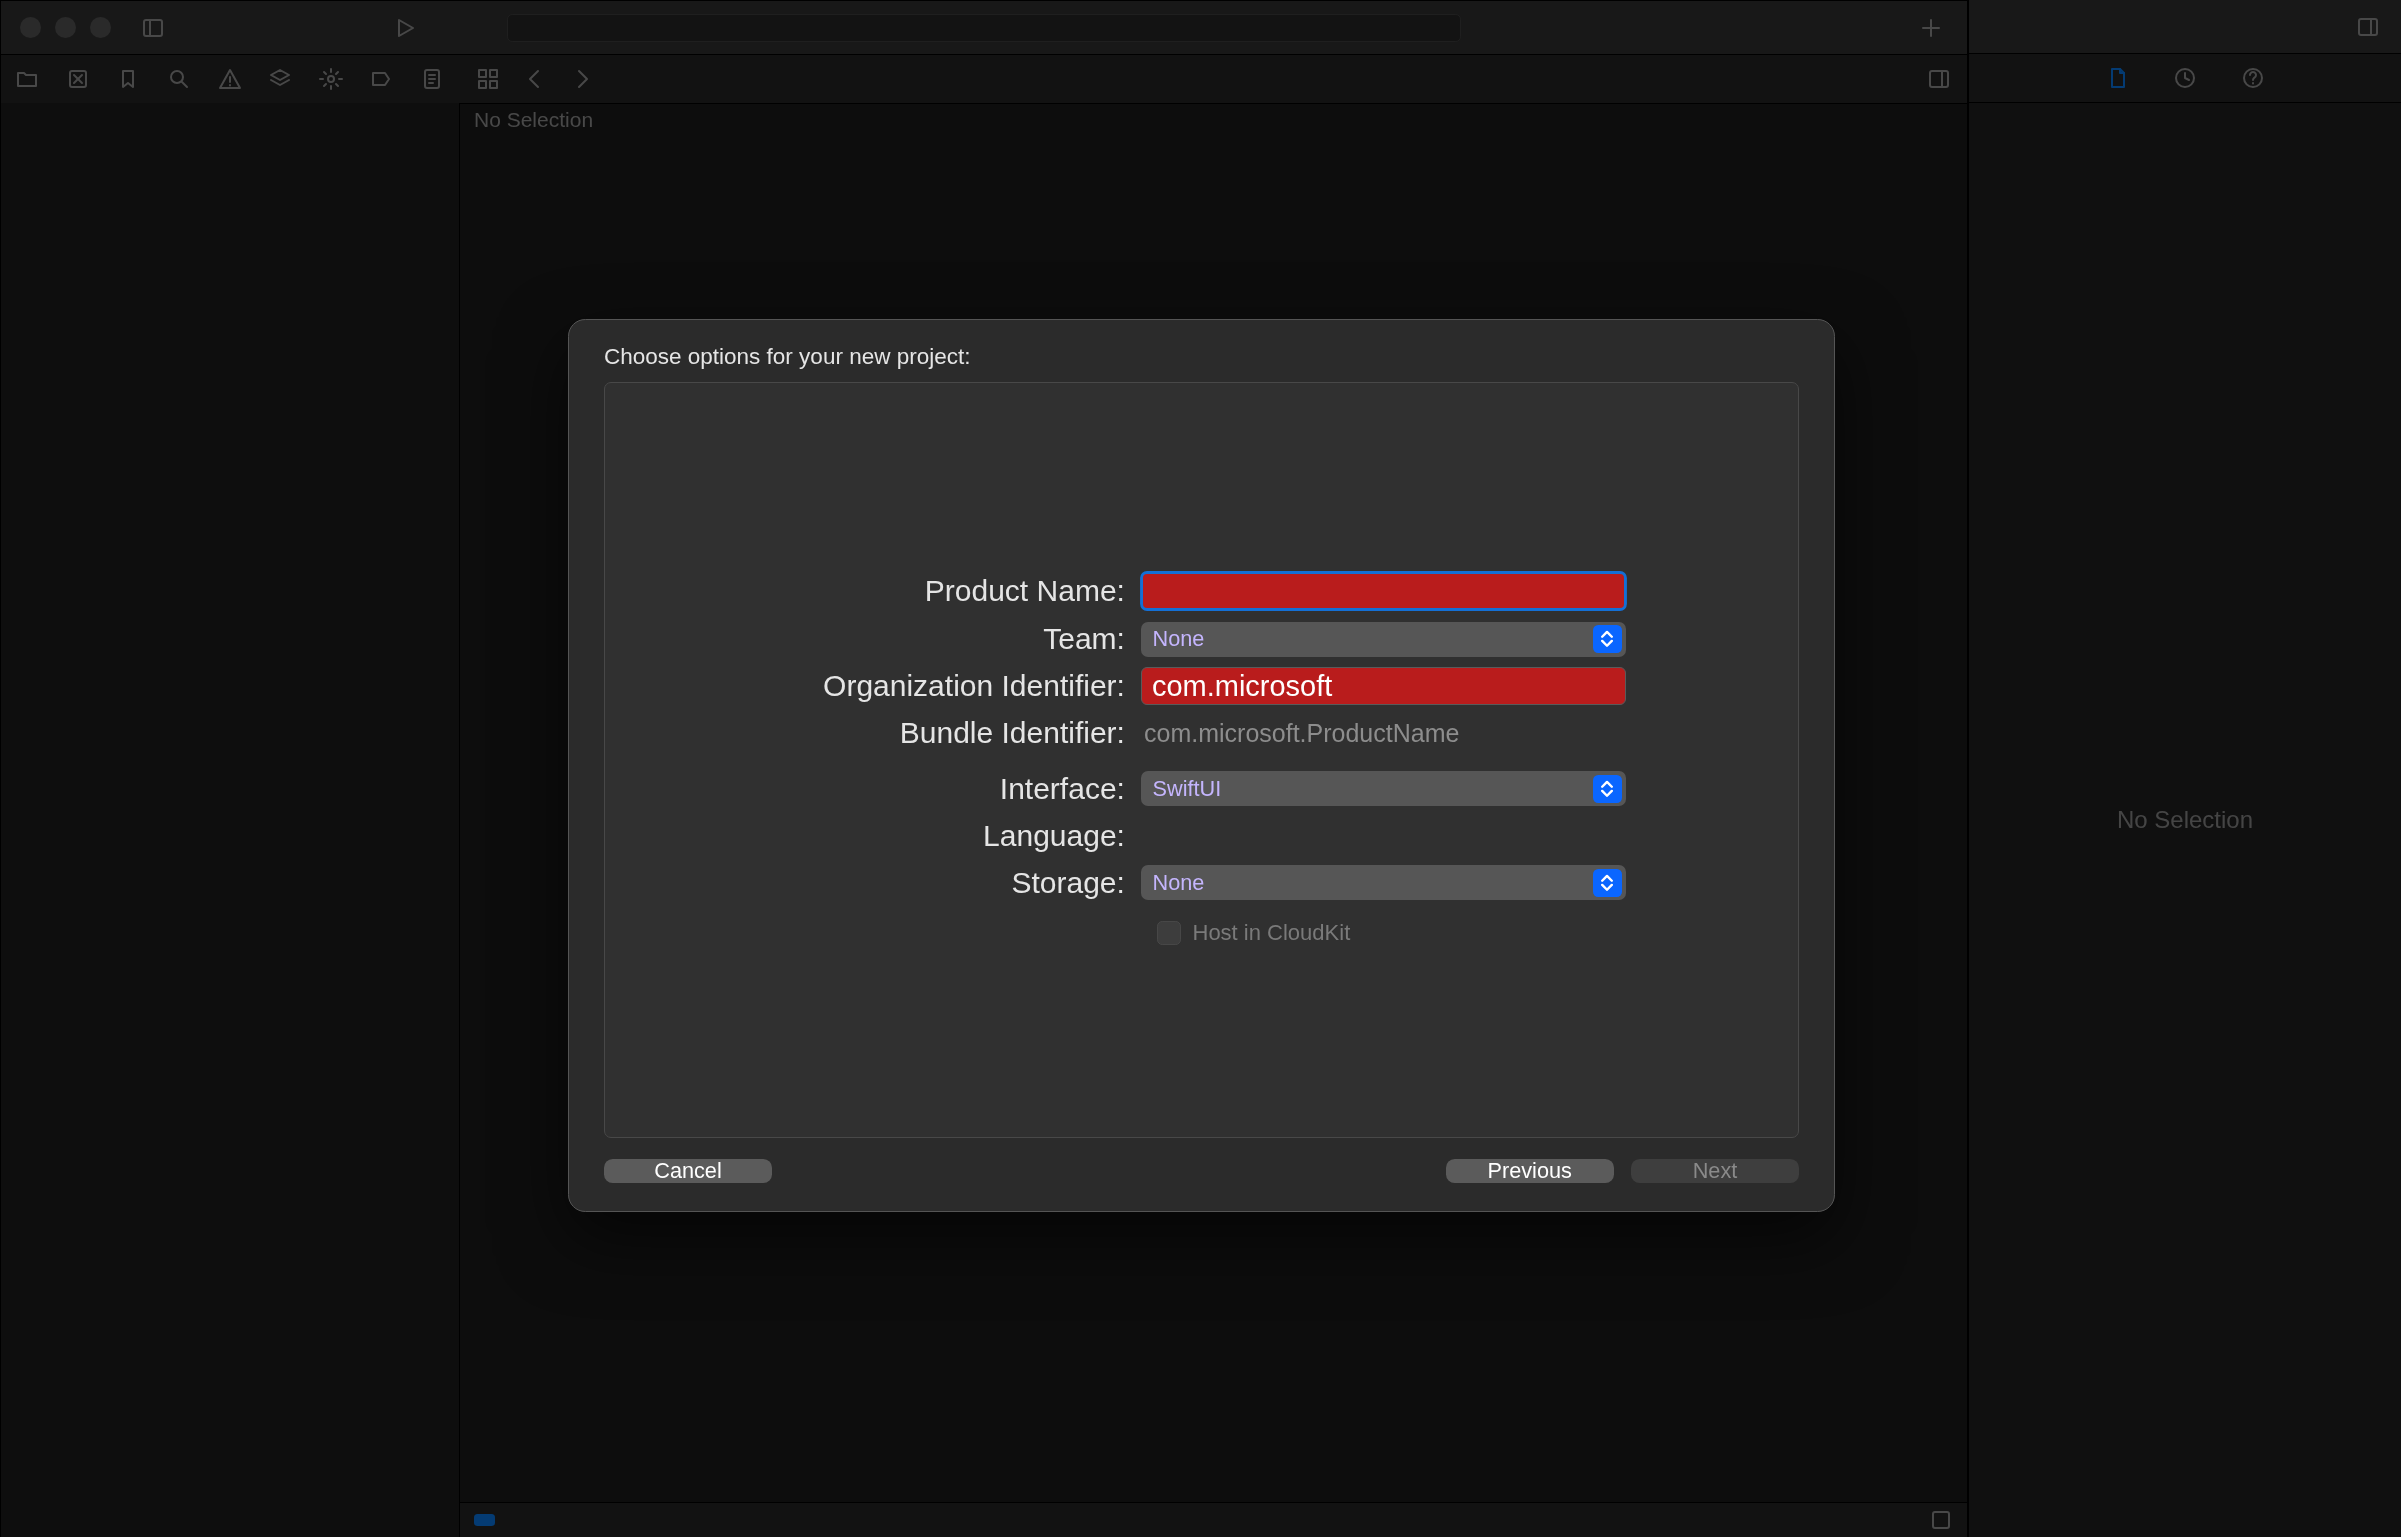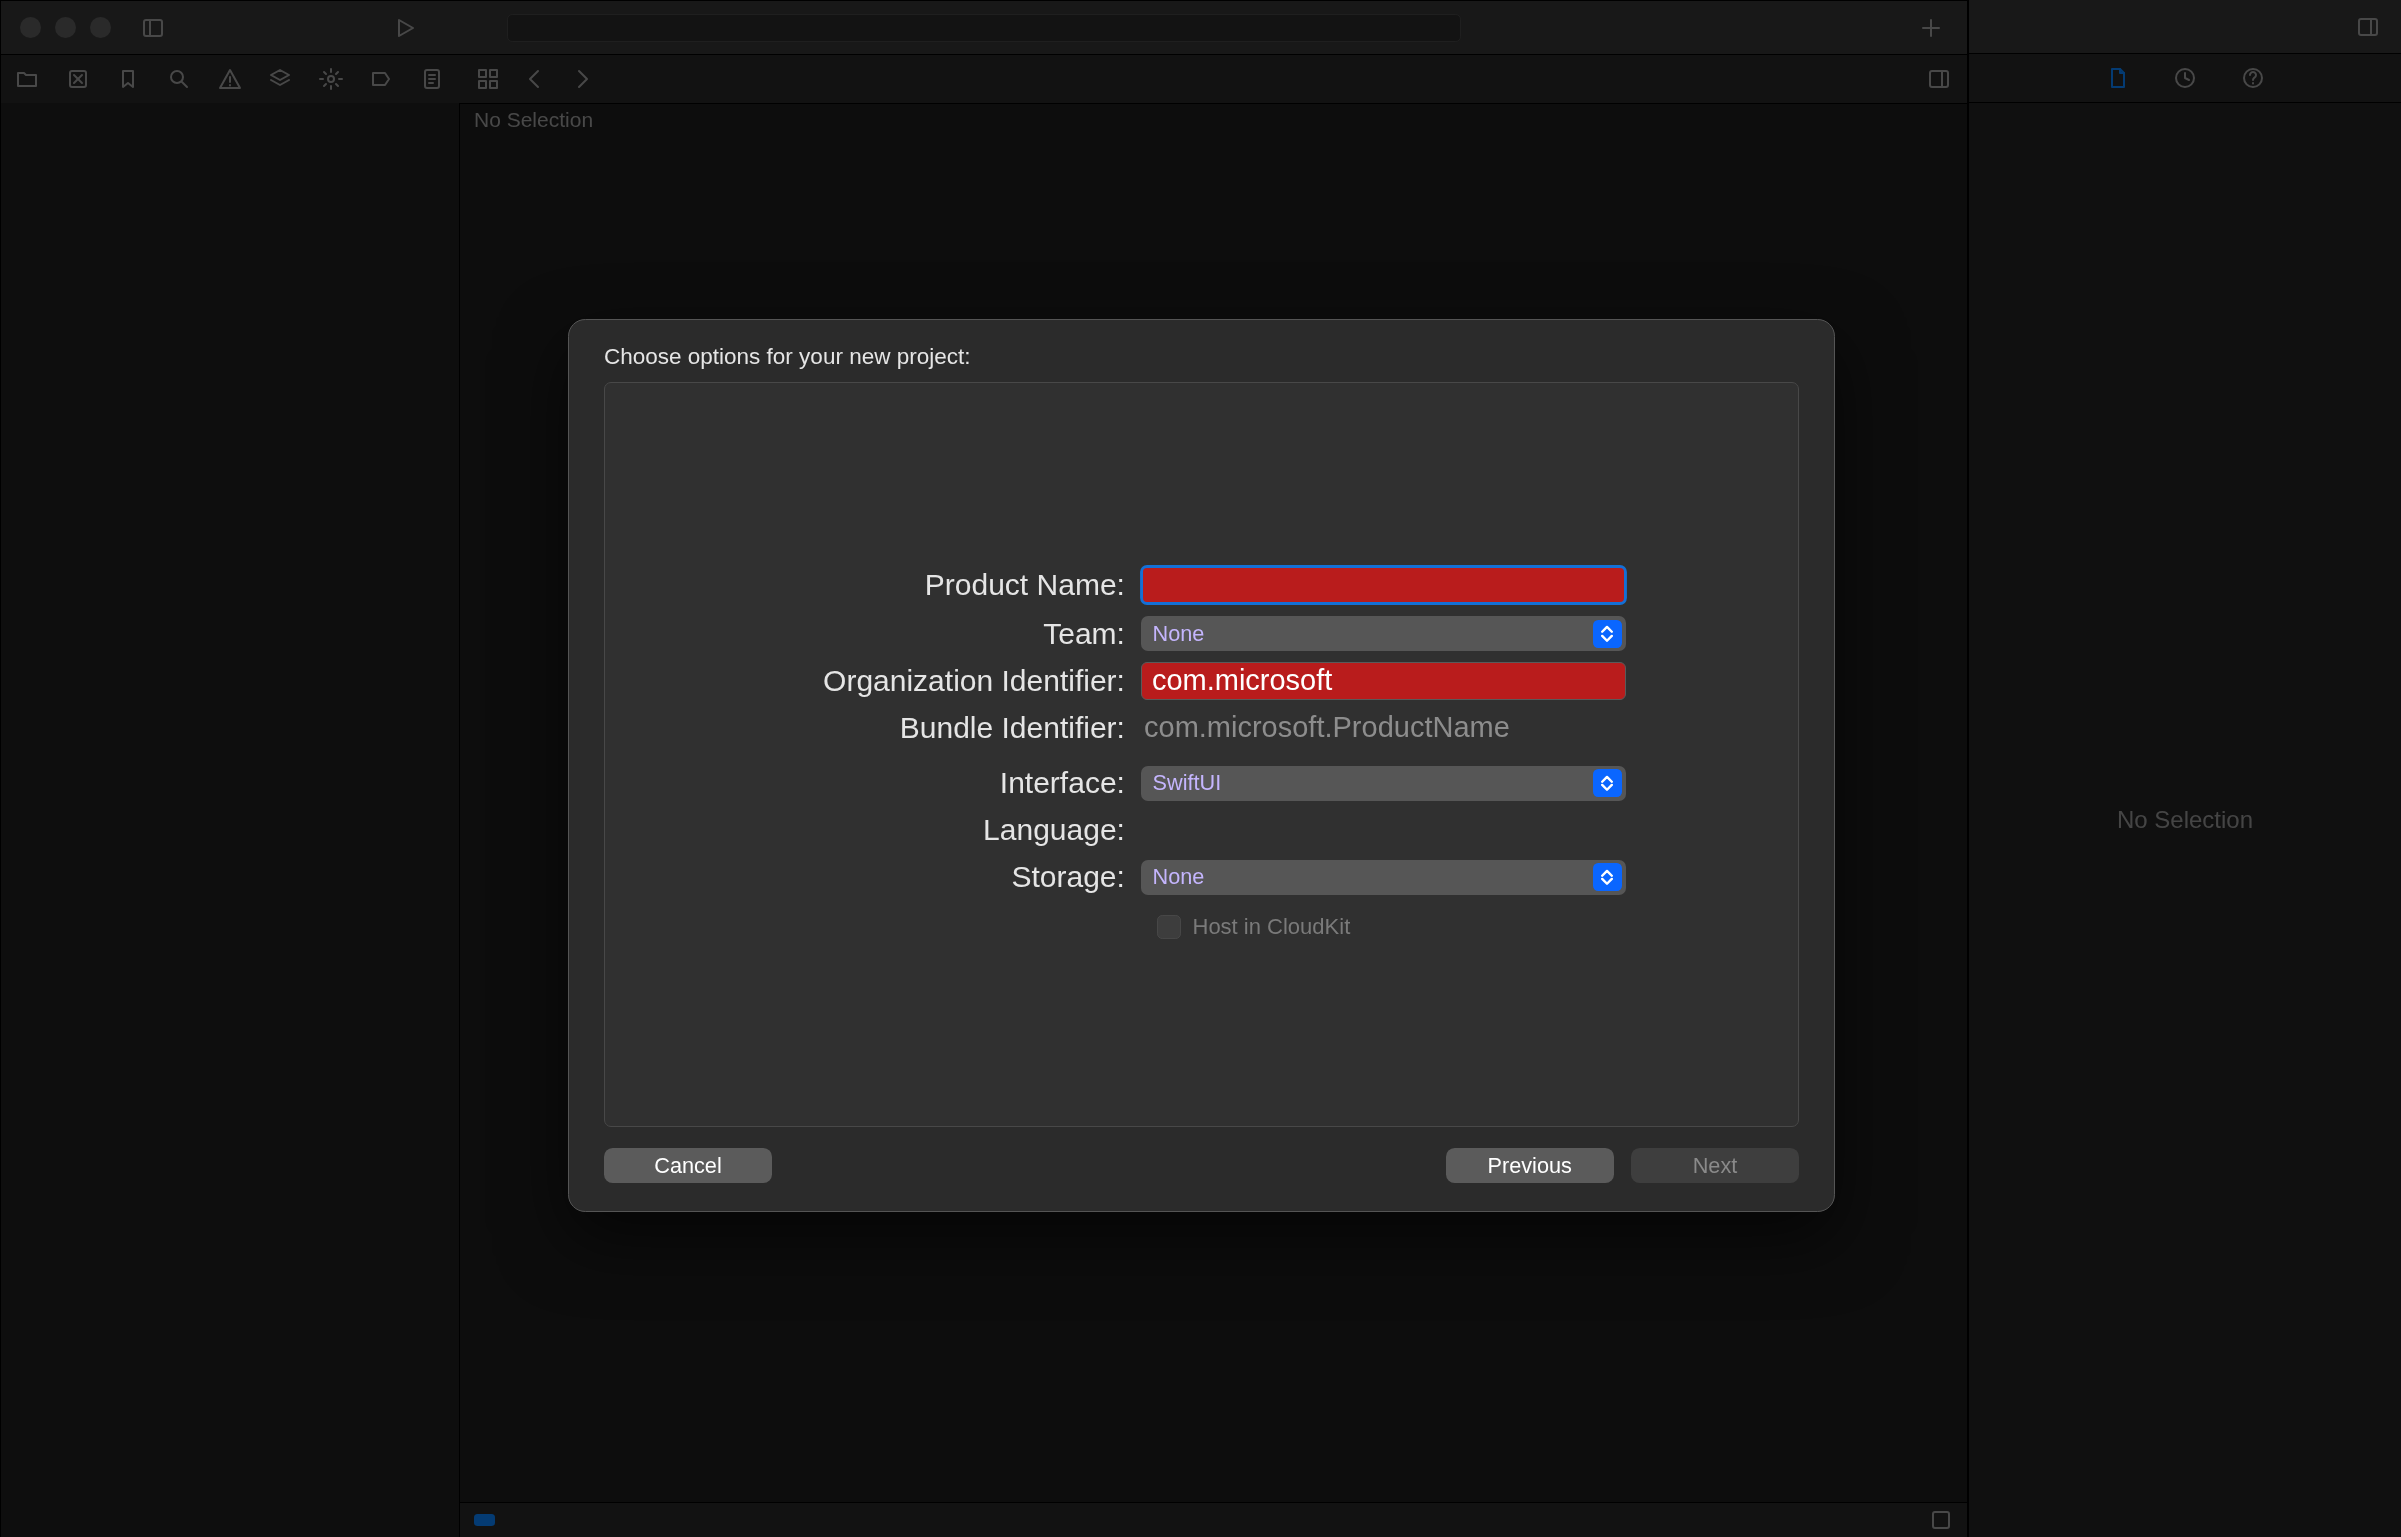--- a/index.html
+++ b/index.html
@@ -82,31 +82,31 @@
 .select {
   width:100%; height:35px; background:#565656; border-radius:7px; position:relative;
   color:#c4b5fd; font-size:21.7px; padding:0 38px 0 12px; display:flex; align-items:center;
 }
 .select .arrows {
   position:absolute; right:3.5px; top:3.5px; bottom:3.5px; width:29.5px;
   background:#0a66ff; border-radius:5.2px; display:flex; flex-direction:column; align-items:center; justify-content:center;
 }
 .select .arrows svg { width:12px; height:8.7px; color:#fff; }
 
-.readonly { color:#8d8d8d; font-size:29px; padding-left:3.5px; }
+.readonly { color:#8d8d8d; font-size:25px; padding-left:3.5px; }
 
 .checkbox-row { display:flex; align-items:center; gap:12px; height:31px; margin-left:432px; }
 .checkbox { width:24px; height:24px; border-radius:5.2px; background:#4a4a4a; border:0.9px solid #5f5f5f; }
 .checkbox.disabled { opacity:0.5; }
 .chk-label { font-size:22px; color:#e5e5e5; }
 .chk-label.disabled { color:#7a7a7a; }
 
 .modal-buttons { display:flex; align-items:center; margin-top:21px; }
 .btn {
-  height:35px; border-radius:8.7px; background:#5b5b5b; color:#fff; font-size:21.7px;
+  height:24px; border-radius:8.7px; background:#5b5b5b; color:#fff; font-size:21.7px;
   display:flex; align-items:center; justify-content:center; padding:0 17.3px; min-width:168px;
 }
 .btn.disabled { background:#3e3e3e; color:#8a8a8a; }
 .modal-buttons .spacer { flex:1; }
 .modal-buttons .btn + .btn { margin-left:17.3px; }
 
 
 .dim { position:absolute; inset:0; background:rgba(0,0,0,0.55); }
 
 svg { fill:none; stroke:currentColor; stroke-width:2; stroke-linecap:round; stroke-linejoin:round; }

